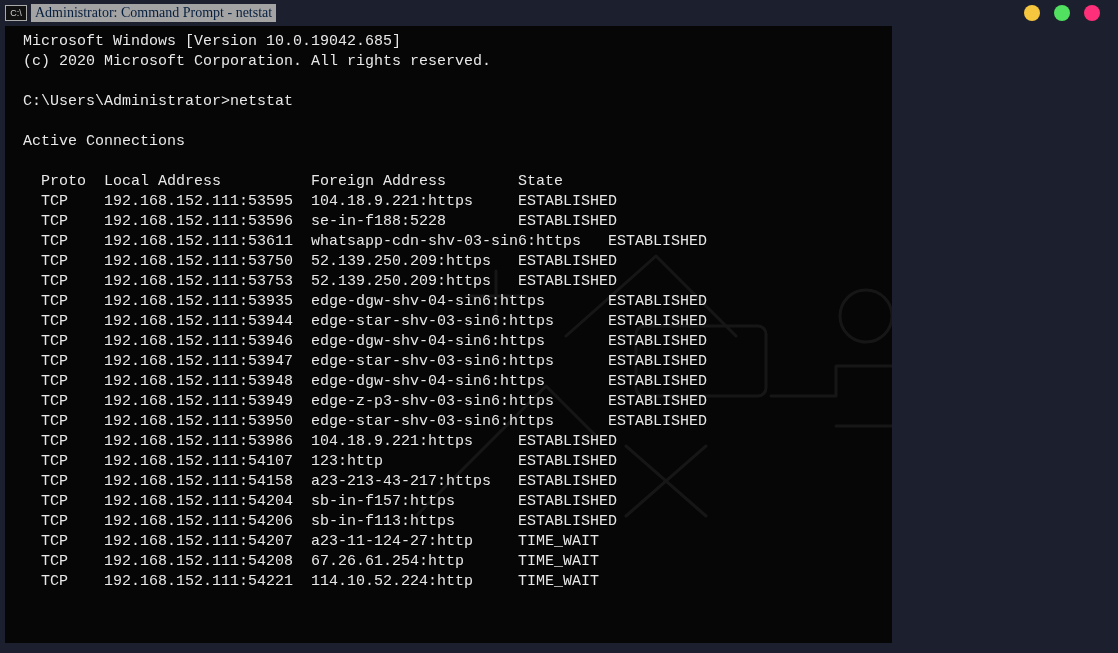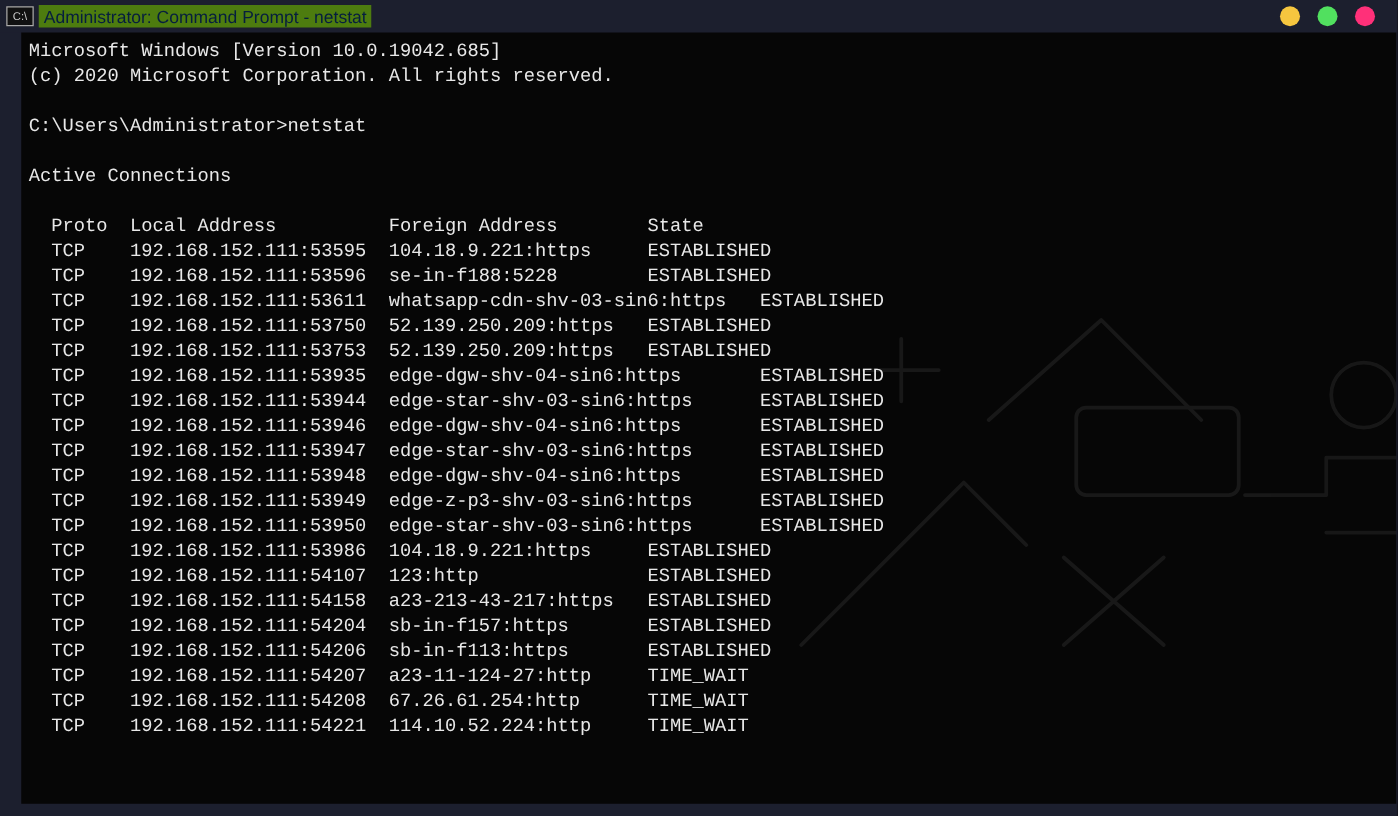--- a/index.html
+++ b/index.html
@@ -26,40 +26,40 @@
     width:22px; height:16px;
     background:#111;
     border:1px solid #aaa;
     color:#ccc;
     font-size:9px;
     display:flex;align-items:center;justify-content:center;
     margin-right:4px;
     font-family:Arial,sans-serif;
   }
   .title-text {
-    background:#4d7c0f;
+    background:#a3a3a3;
     color:#061e3e;
     padding:0 4px;
-    font-family:Liberation Sans, sans-serif;
+    font-family:Liberation Serif, serif;
     font-size:14px;
     line-height:18px;
     font-weight:400;
   }
   .title-spacer { flex:1; }
   .dots { display:flex; gap:14px; align-items:center; margin-right:8px;}
   .dot { width:16px; height:16px; border-radius:50%; }
   .dot.yel { background:#f6c63f; }
   .dot.grn { background:#51e05f; }
   .dot.mag { background:#ff3079; }
   .terminal {
     background:#060606;
-    width:1100px;
+    width:887px;
     height:617px;
-    margin:0 17px;
-    padding:6px 6px;
+    margin:0 5px;
+    padding:6px 18px;
     position:relative;
     color:#e8e8e8;
     line-height:20px;
     white-space:pre;
     overflow:hidden;
   }
   .watermark {
     position:absolute;
     right:20px;
     top:170px;

